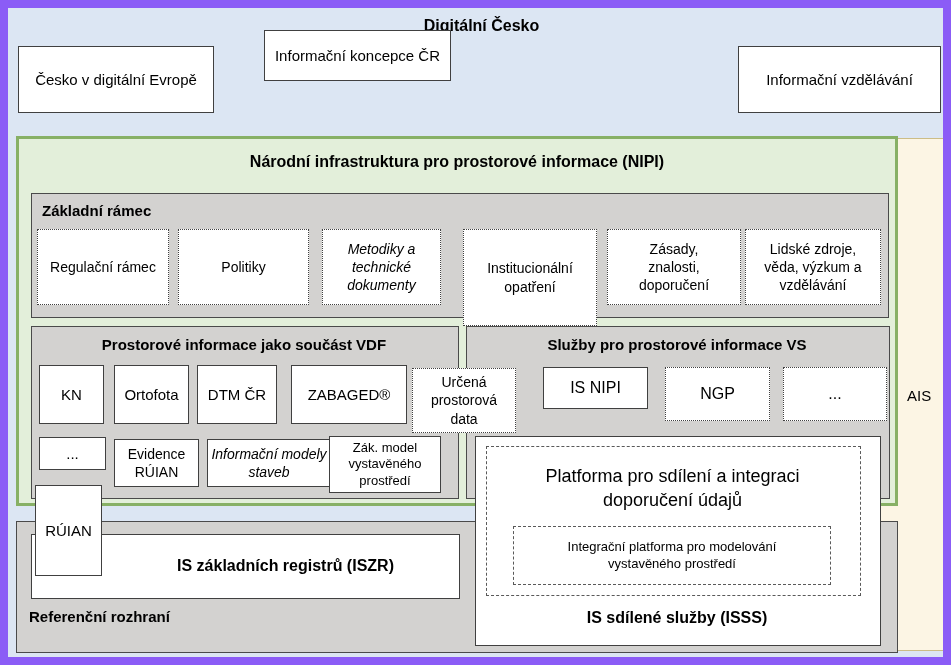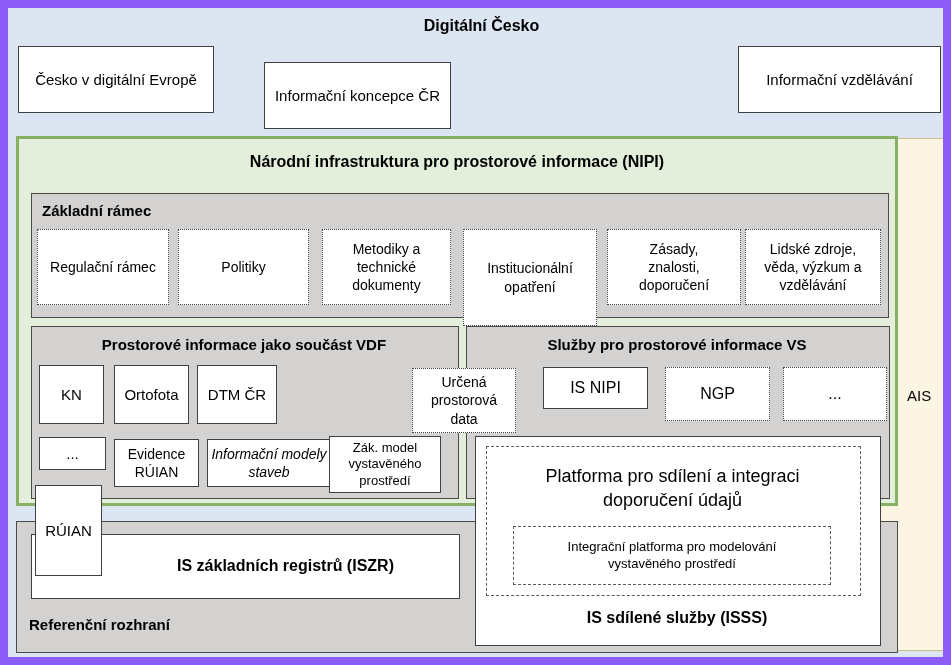--- a/index.html
+++ b/index.html
@@ -24,64 +24,65 @@
   .f18 { font-size:18px; line-height:1.35; }
 </style>
 </head>
 <body>
 
 <div class="stage">
 
   <div class="abs ctr bold f16" style="left:0; top:6px; width:947px; height:24px;">Digitální Česko</div>
 
   <div class="abs ctr box-solid f15" style="left:10px; top:38px; width:196px; height:67px; padding:2px;">Česko v digitální Evropě</div>
-  <div class="abs ctr box-solid f15" style="left:256px; top:54px; width:187px; height:67px; padding:2px;">Informační koncepce ČR</div>
+  <div class="abs ctr box-solid f15" style="left:256px; top:22px; width:187px; height:51px; padding:2px;">Informační koncepce ČR</div>
   <div class="abs ctr box-solid f15" style="left:730px; top:38px; width:203px; height:67px; padding:2px;">Informační vzdělávání</div>
 
   <div class="abs" style="left:858px; top:130px; width:80px; height:513px; background:#fcf5e4; border:1px solid #ccbd86; z-index:1;">
     <span class="abs f15" style="left:40px; top:247px;">AIS</span>
   </div>
 
   <div class="abs" style="left:8px; top:128px; width:882px; height:370px; background:#e3efda; border:3px solid #87b065; z-index:2;">
 
     <div class="abs ctr bold f16" style="left:0; top:12px; width:876px; height:22px;">Národní infrastruktura pro prostorové informace (NIPI)</div>
 
     <div class="abs gray-sec" style="left:12px; top:54px; width:858px; height:125px;">
       <div class="abs bold f15" style="left:10px; top:7px;">Základní rámec</div>
       <div class="abs ctr box-dotted f14" style="left:5px;   top:35px; width:132px; height:76px; padding:2px;">Regulační rámec</div>
       <div class="abs ctr box-dotted f14" style="left:146px; top:35px; width:131px; height:76px; padding:2px;">Politiky</div>
-      <div class="abs ctr box-dotted f14" style="left:290px; top:35px; width:129px; height:76px; padding:2px 11px;">Metodiky a technické dokumenty</div>
+      <div class="abs ctr box-dotted f14" style="left:290px; top:35px; width:119px; height:76px; padding:2px 11px;font-style:italic;">Metodiky a technické dokumenty</div>
       <div class="abs ctr box-dotted f14" style="left:431px; top:35px; width:134px; height:97px; padding:2px;">Institucionální opatření</div>
       <div class="abs ctr box-dotted f14" style="left:575px; top:35px; width:134px; height:76px; padding:2px 18px;">Zásady, znalosti, doporučení</div>
       <div class="abs ctr box-dotted f14" style="left:713px; top:35px; width:136px; height:76px; padding:2px 6px;">Lidské zdroje, věda, výzkum a vzdělávání</div>
     </div>
 
     <div class="abs gray-sec" style="left:12px; top:187px; width:428px; height:173px;">
       <div class="abs ctr bold f15" style="left:0; top:8px; width:424px; height:20px;">Prostorové informace jako součást VDF</div>
       <div class="abs ctr box-solid f15" style="left:7px;   top:38px; width:65px;  height:59px;">KN</div>
       <div class="abs ctr box-solid f15" style="left:82px;  top:38px; width:75px;  height:59px;">Ortofota</div>
       <div class="abs ctr box-solid f15" style="left:165px; top:38px; width:80px;  height:59px;">DTM ČR</div>
+      <div class="abs ctr box-solid f15" style="left:259px; top:38px; width:116px; height:59px;">ZABAGED®</div>
       <div class="abs ctr box-solid f15" style="left:7px;   top:110px; width:67px; height:33px;">...</div>
       <div class="abs ctr box-solid f14" style="left:82px;  top:112px; width:85px; height:48px; padding:2px;">Evidence RÚIAN</div>
       <div class="abs ctr box-solid f14" style="left:175px; top:112px; width:124px; height:48px; padding:2px;font-style:italic;">Informační modely staveb</div>
       <div class="abs ctr box-solid f13" style="left:297px; top:109px; width:112px; height:57px; padding:2px 6px;">Zák. model vystavěného prostředí</div>
     </div>
 
     <div class="abs gray-sec" style="left:447px; top:187px; width:424px; height:173px;">
       <div class="abs ctr bold f15" style="left:0; top:8px; width:420px; height:20px;">Služby pro prostorové informace VS</div>
       <div class="abs ctr box-solid f16" style="left:76px;  top:40px; width:105px; height:42px;">IS NIPI</div>
       <div class="abs ctr box-dotted f16" style="left:198px; top:40px; width:105px; height:54px;">NGP</div>
       <div class="abs ctr box-dotted f16" style="left:316px; top:40px; width:104px; height:54px;">...</div>
     </div>
 
     <div class="abs ctr box-dotted f14" style="left:393px; top:229px; width:104px; height:65px; padding:2px 8px; z-index:3;">Určená prostorová data</div>
   </div>
 
   <div class="abs gray-sec" style="left:8px; top:513px; width:882px; height:132px; z-index:1;">
-    <div class="abs bold f15" style="left:12px; top:93px;">Referenční rozhraní</div>
+    <div class="abs bold f15" style="left:12px; top:85px;">Referenční rozhraní</div>
     <div class="abs ctr box-solid bold f16" style="left:14px; top:12px; width:429px; height:65px; padding-left:80px;">IS základních registrů (ISZR)</div>
   </div>
 
   <div class="abs box-solid" style="left:467px; top:428px; width:406px; height:210px; z-index:5;">
     <div class="abs dash-gray" style="left:10px; top:9px; width:375px; height:150px;">
       <div class="abs ctr f18" style="left:0; top:12px; width:371px; height:58px; padding:0 40px;">Platforma pro sdílení a integraci doporučení údajů</div>
       <div class="abs ctr dash-gray f13" style="left:26px; top:79px; width:318px; height:59px; padding:2px 20px;">Integrační platforma pro modelování vystavěného prostředí</div>
     </div>
     <div class="abs ctr bold f16" style="left:0; top:168px; width:402px; height:26px;">IS sdílené služby (ISSS)</div>
   </div>

